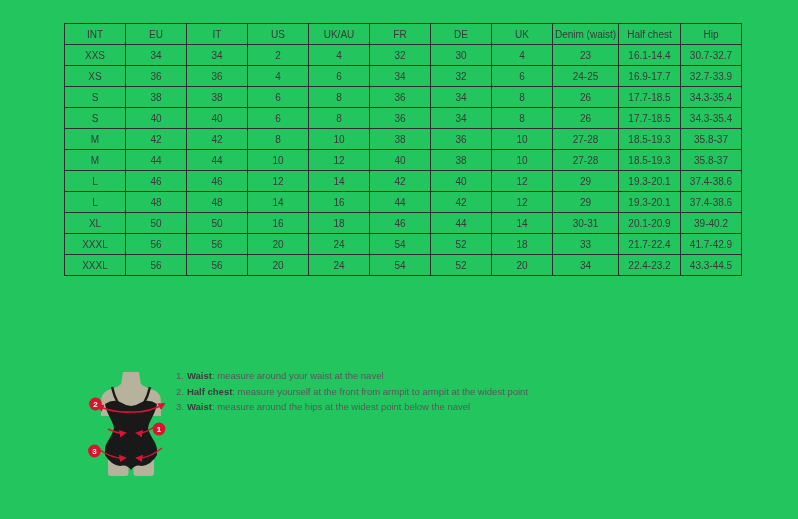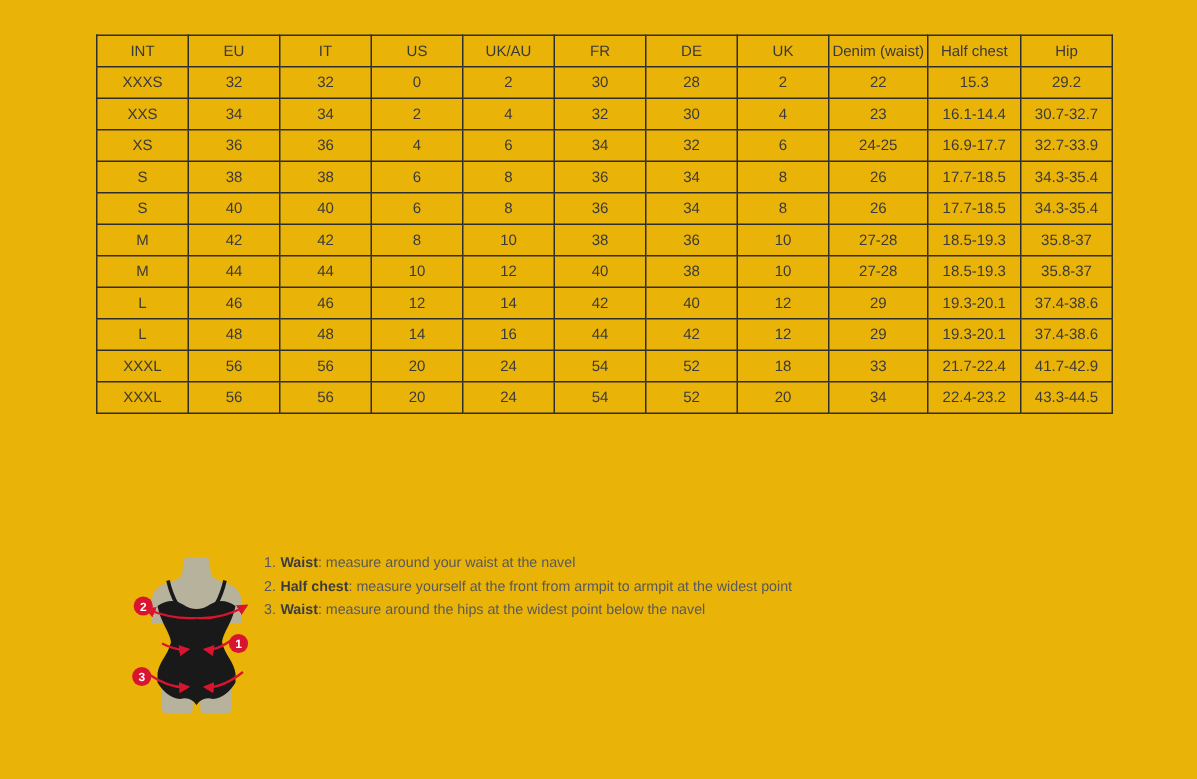--- a/index.html
+++ b/index.html
@@ -11,21 +11,21 @@
     --body-text:#58595b;
     --heading-text:#231f20;
   }
   *{margin:0;padding:0;box-sizing:border-box;}
   html,body{background:#ffffff;}
   body{
     width:798px;height:519px;
     position:relative;overflow:hidden;
     font-family:"Liberation Sans", sans-serif;
   }
-  .page{position:absolute;inset:0;background:#eab308;text-decoration:underline;}
+  .page{position:absolute;inset:0;background:#22c55e;text-decoration:underline;}
 
   table.size-table{
     position:absolute;left:64px;top:23px;width:677px;
     border-collapse:collapse;table-layout:fixed;
   }
   table.size-table th, table.size-table td{
     border:1px solid var(--border);
     height:21px;
     text-align:center;vertical-align:middle;
     font-size:10px;font-weight:normal;
@@ -90,33 +90,20 @@
           <th>FR</th>
           <th>DE</th>
           <th>UK</th>
           <th>Denim (waist)</th>
           <th>Half chest</th>
           <th>Hip</th>
         </tr>
     </thead>
     <tbody>
         <tr>
-          <td>XXXS</td>
-          <td>32</td>
-          <td>32</td>
-          <td>0</td>
-          <td>2</td>
-          <td>30</td>
-          <td>28</td>
-          <td>2</td>
-          <td>22</td>
-          <td>15.3</td>
-          <td>29.2</td>
-        </tr>
-        <tr>
           <td>XXS</td>
           <td>34</td>
           <td>34</td>
           <td>2</td>
           <td>4</td>
           <td>32</td>
           <td>30</td>
           <td>4</td>
           <td>23</td>
           <td>16.1-14.4</td>
@@ -205,20 +192,33 @@
           <td>48</td>
           <td>48</td>
           <td>14</td>
           <td>16</td>
           <td>44</td>
           <td>42</td>
           <td>12</td>
           <td>29</td>
           <td>19.3-20.1</td>
           <td>37.4-38.6</td>
+        </tr>
+        <tr>
+          <td>XL</td>
+          <td>50</td>
+          <td>50</td>
+          <td>16</td>
+          <td>18</td>
+          <td>46</td>
+          <td>44</td>
+          <td>14</td>
+          <td>30-31</td>
+          <td>20.1-20.9</td>
+          <td>39-40.2</td>
         </tr>
         <tr>
           <td>XXXL</td>
           <td>56</td>
           <td>56</td>
           <td>20</td>
           <td>24</td>
           <td>54</td>
           <td>52</td>
           <td>18</td>

